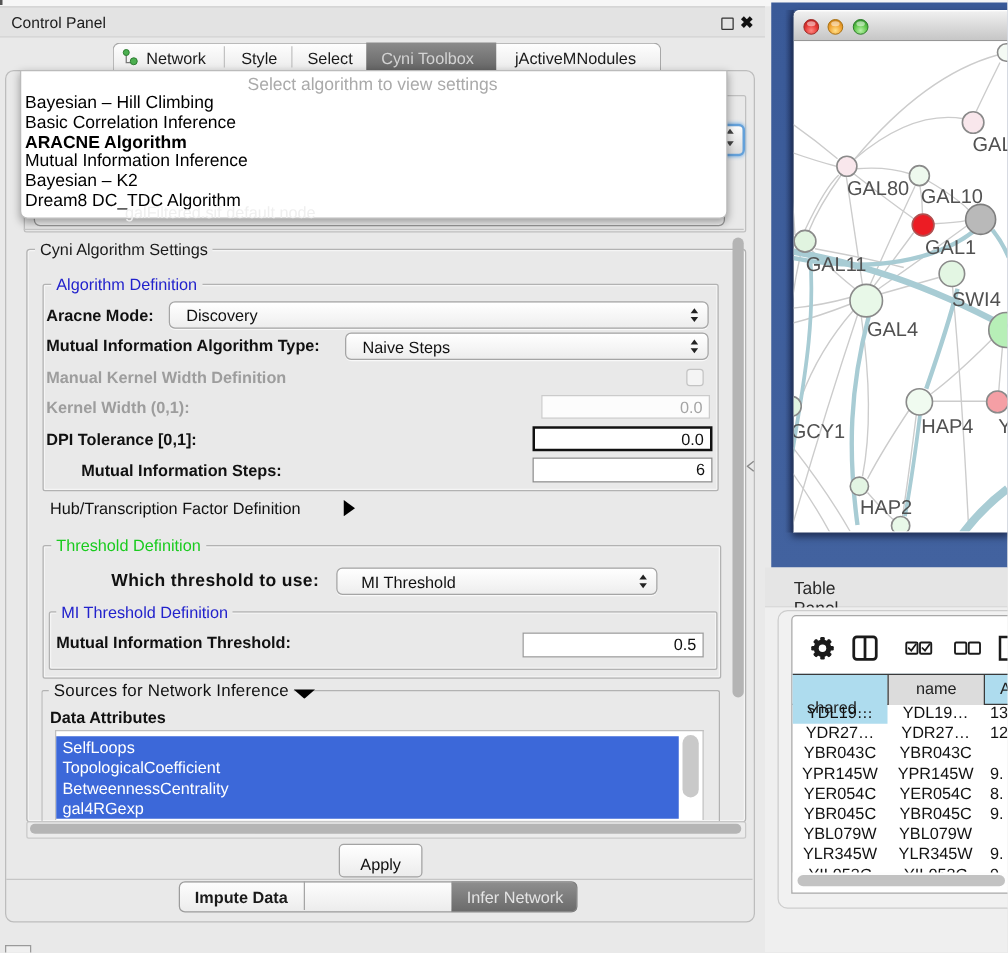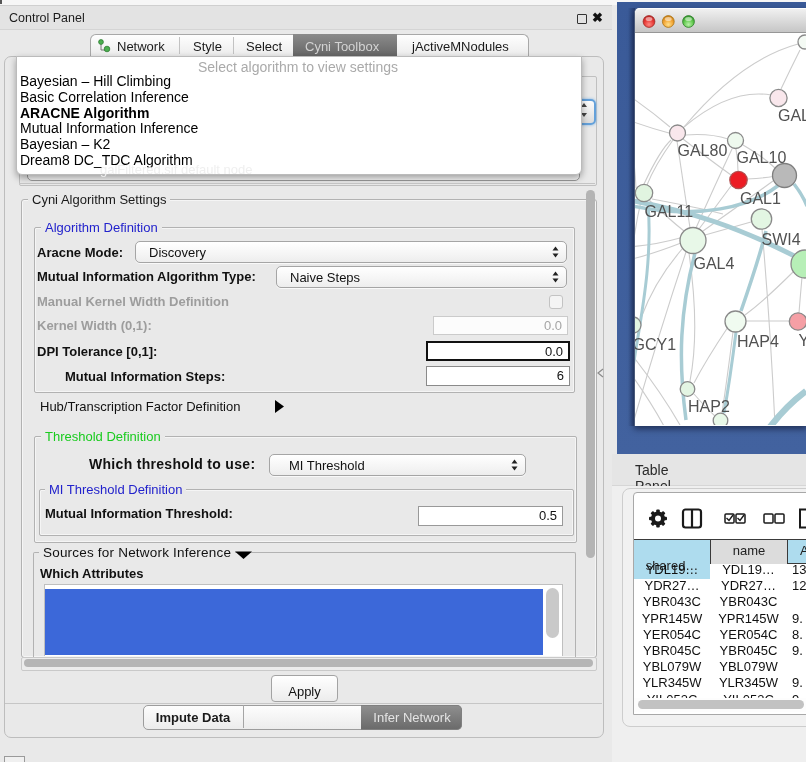--- a/index.html
+++ b/index.html
@@ -125,24 +125,25 @@
 
 <div class="glabel b" style="left:45px;top:506px;color:#111;">Mutual Information Threshold:</div>
 <div class="tfield" style="left:418px;top:506px;width:138px;height:17px;border:1px solid #999;padding:1px 5px 0 0;">0.5</div>
 
 <div class="abs" style="left:33px;top:552px;width:541px;height:104px;border:1px solid #b2b2b2;border-bottom:none;border-radius:2px 2px 0 0;"></div>
 <div class="gtitle" style="left:39px;top:545px;color:#111;font-size:13.5px;letter-spacing:0.2px;">Sources for Network Inference</div>
 <svg class="abs" style="left:235px;top:551px;" width="17" height="8">
       <path d="M0,0.5 L17,0.5 L8.5,8 Z" fill="#000"></path>
     </svg>
 
-<div class="glabel b" style="left:40px;top:566px;color:#111;">Which Attributes</div>
+<div class="glabel b" style="left:40px;top:566px;color:#111;">Data Attributes</div>
 
 <div class="abs" style="left:44px;top:584px;width:517px;height:71px;background:#fff;border:1px solid #bfbfbf;border-bottom:none;"></div>
 <div class="abs" style="left:45px;top:589px;width:498px;height:66px;background:#3c68d9;"></div>
+<div class="abs" style="left:50px;top:590px;font-size:13px;color:#fff;line-height:16.3px;white-space:nowrap;">SelfLoops<br>TopologicalCoefficient<br>BetweennessCentrality<br>gal4RGexp</div>
 <div class="abs" style="left:546px;top:588px;width:13px;height:50px;background:#c9c9c9;border-radius:7px;"></div>
 
 <div class="abs" style="left:21px;top:657px;width:574px;height:12px;background:#ececec;border:1px solid #c9c9c9;border-radius:2px;"></div>
 <div class="abs" style="left:24px;top:659px;width:569px;height:8px;background:#b5b5b5;border-radius:4px;"></div>
 
 <div class="abs" style="left:586px;top:190px;width:9px;height:368px;background:#b4b4b4;border-radius:5px;"></div>
 
 <div class="abs" style="left:271px;top:675px;width:65px;height:17px;border:1px solid #a3a3a3;border-radius:4px;background:linear-gradient(#ffffff,#ececec);text-align:center;font-size:13px;color:#111;padding-top:8px;">Apply</div>
 
 <div class="abs" style="left:5px;top:703px;width:597px;height:1px;background:#c6c6c6;"></div>

